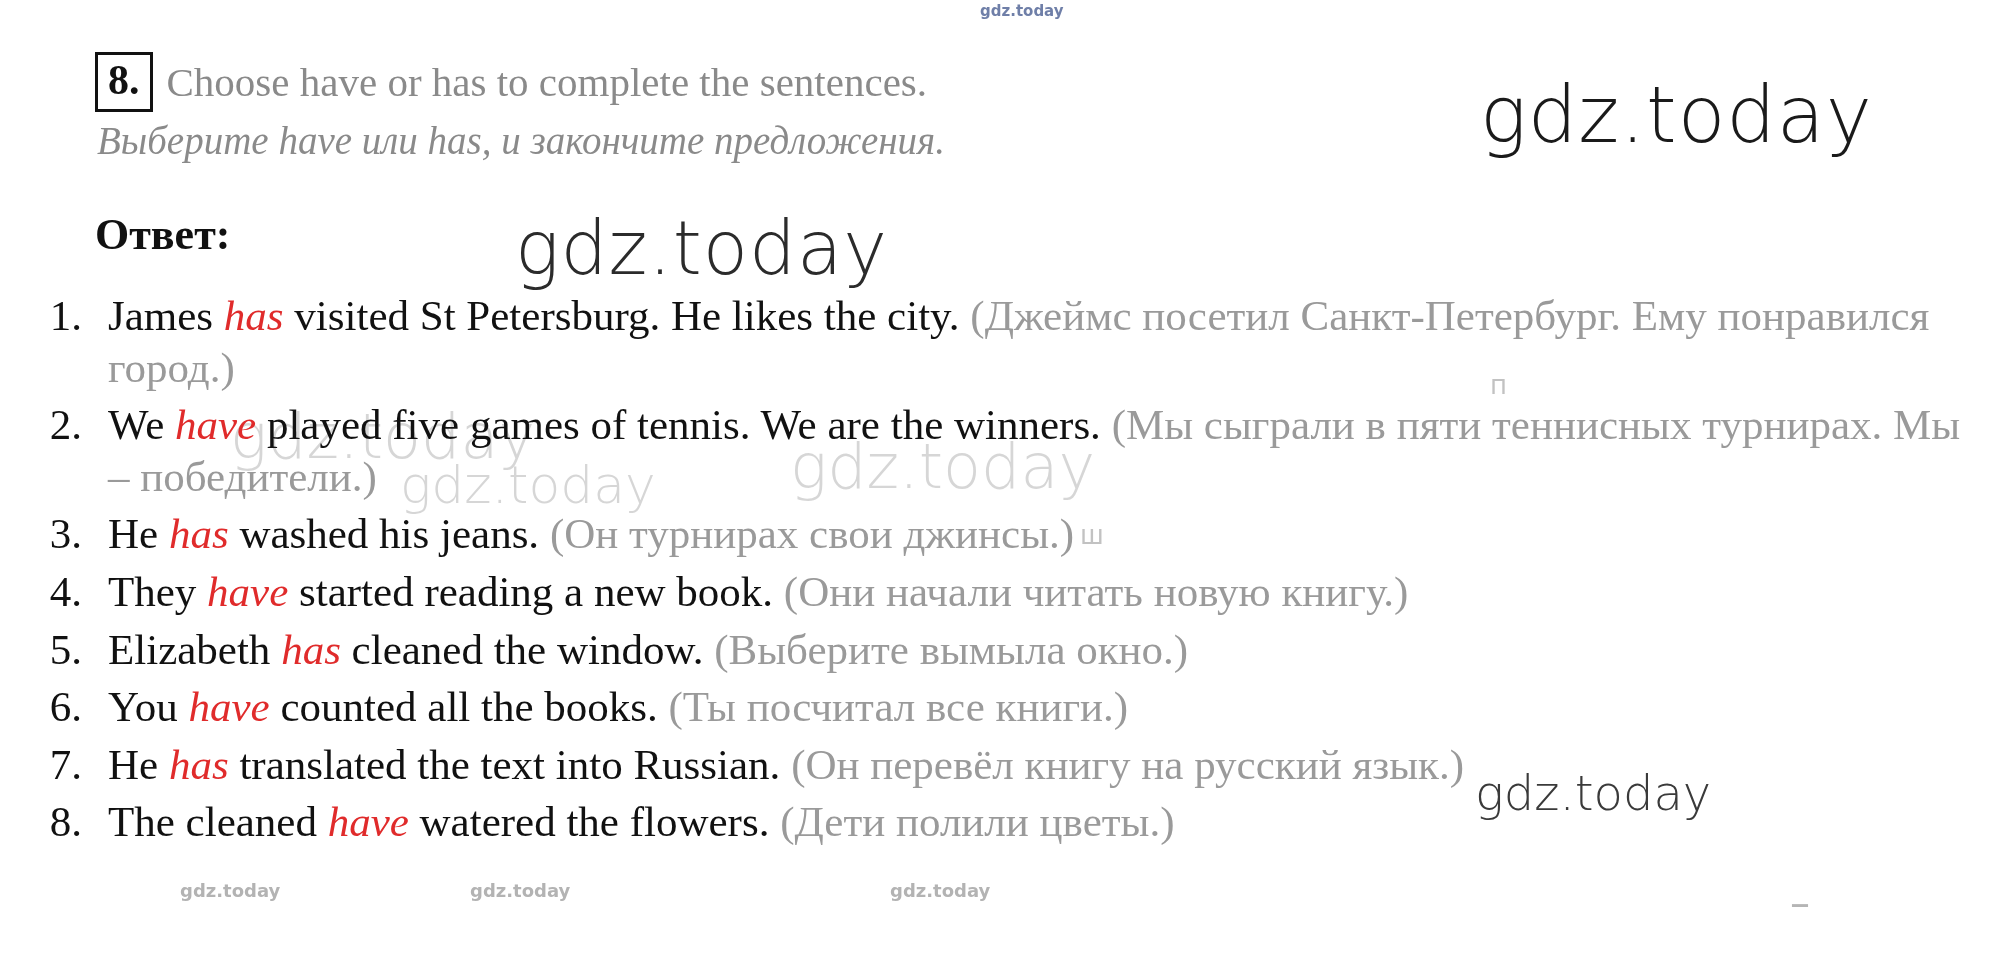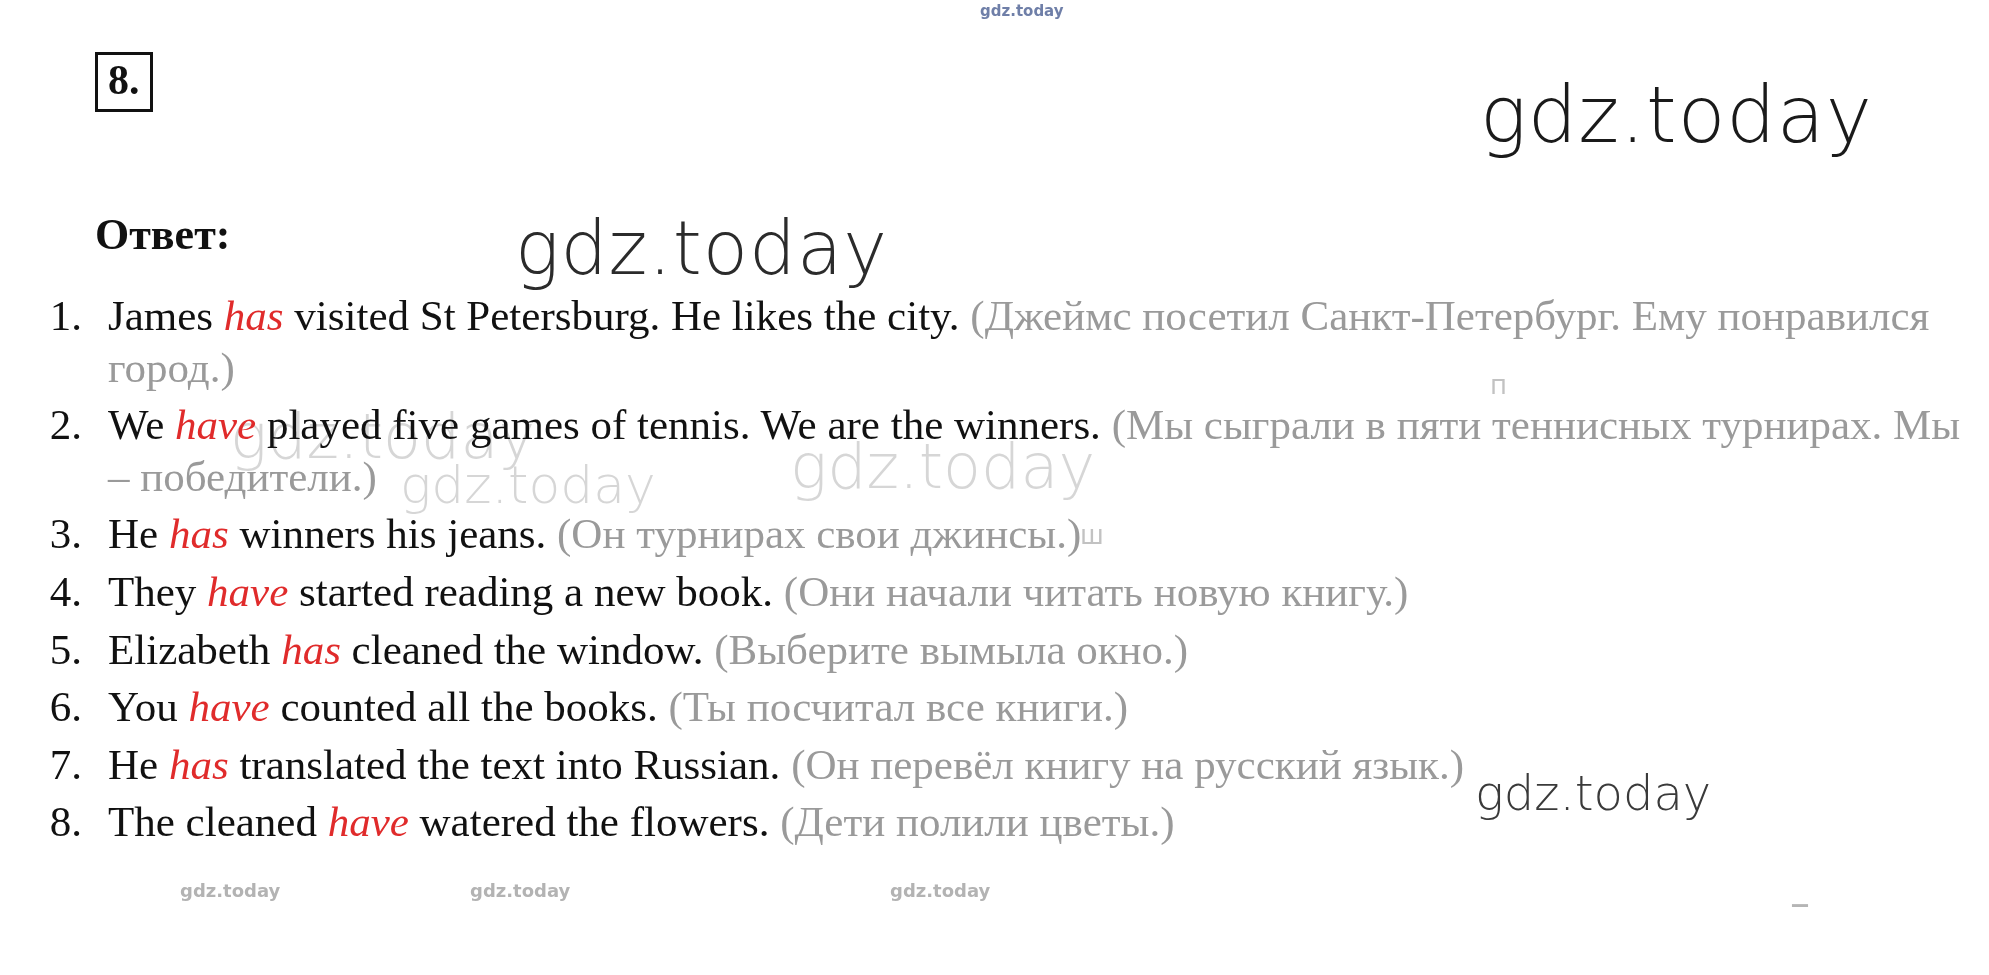--- a/index.html
+++ b/index.html
@@ -167,40 +167,42 @@
 <div class="wm-ghost wm-g1">gdz.today</div>
 <div class="wm-ghost wm-g2">gdz.today</div>
 <div class="wm-ghost wm-g3">gdz.today</div>
 <div class="wm-ghost wm-g4">п</div>
 <div class="wm-ghost wm-g5">ш</div>
 <div class="wm-ghost wm-g6">–</div>
 
 <div class="task-header">
   <div class="task-line1">
     <span class="task-number">8.</span>
-  </div>
+    <span class="task-en">Choose have or has to complete the sentences.</span>
+  </div>
+  <div class="task-ru">Выберите have или has, и закончите предложения.</div>
 </div>
 
 <div class="answer-label">Ответ:</div>
 
 <div class="answers">
 
   <div class="answer-item">
     <span class="idx">1.</span>
     <span class="body"><span class="en">James </span><span class="hl">has</span><span class="en"> visited St Petersburg. He likes the city.</span><span class="ru"> (Джеймс посетил Санкт-Петербург. Ему понравился город.)</span></span>
   </div>
 
   <div class="answer-item">
     <span class="idx">2.</span>
     <span class="body"><span class="en">We </span><span class="hl">have</span><span class="en"> played five games of tennis. We are the winners.</span><span class="ru"> (Мы сыграли в пяти теннисных турнирах. Мы – победители.)</span></span>
   </div>
 
   <div class="answer-item">
     <span class="idx">3.</span>
-    <span class="body"><span class="en">He </span><span class="hl">has</span><span class="en"> winners his jeans.</span><span class="ru"> (Он турнирах свои джинсы.)</span></span>
+    <span class="body"><span class="en">He </span><span class="hl">has</span><span class="en"> washed his jeans.</span><span class="ru"> (Он турнирах свои джинсы.)</span></span>
   </div>
 
   <div class="answer-item">
     <span class="idx">4.</span>
     <span class="body"><span class="en">They </span><span class="hl">have</span><span class="en"> started reading a new book.</span><span class="ru"> (Они начали читать новую книгу.)</span></span>
   </div>
 
   <div class="answer-item">
     <span class="idx">5.</span>
     <span class="body"><span class="en">Elizabeth </span><span class="hl">has</span><span class="en"> cleaned the window.</span><span class="ru"> (Выберите вымыла окно.)</span></span>

